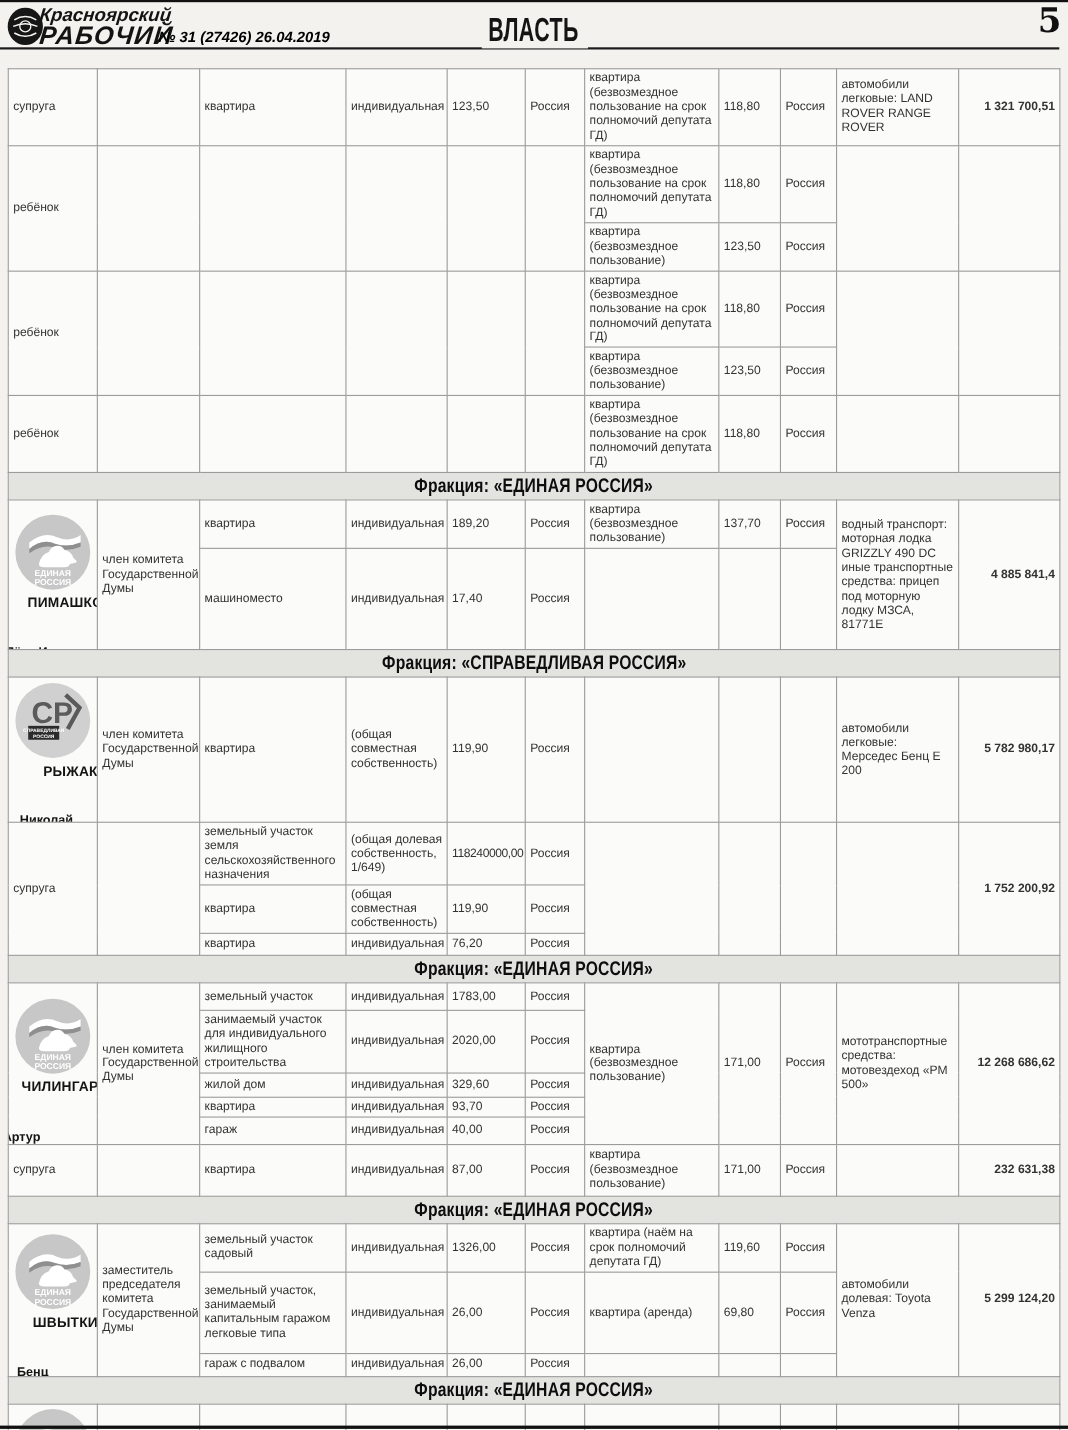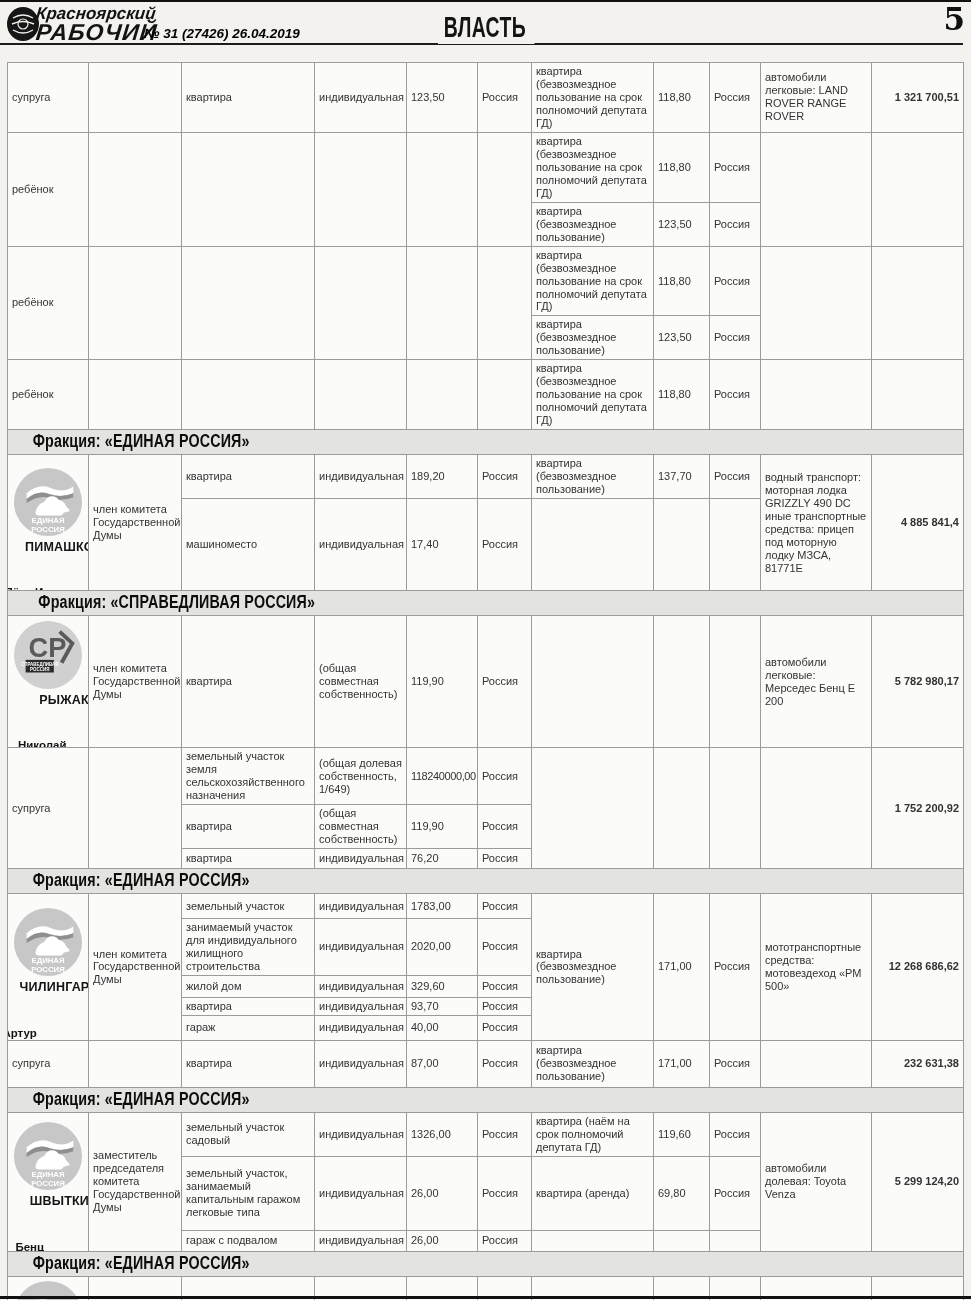--- a/index.html
+++ b/index.html
@@ -39,21 +39,21 @@
     border-collapse:collapse;table-layout:fixed;width:956px;
     background:#fbfbfa;
   }
   table.decl td{
     border:1px solid #9b9b9b;
     padding:2px 4px;vertical-align:middle;
     font-size:11px;line-height:1.18;color:#333;
     overflow:hidden;
   }
   td.section{
-    background:#e3e3e0;text-align:left;padding:1px 0;
+    background:#e3e3e0;text-align:center;padding:1px 0;
     border-left:1px solid #9b9b9b;border-right:1px solid #9b9b9b;
   }
   td.section .sec-label{
     display:inline-block;font-weight:bold;font-size:17px;color:#0d0d0d;
     transform:scale(0.84,1.05);letter-spacing:0.2px;white-space:nowrap;
   }
   td.income{font-weight:bold;text-align:right;padding-right:7px;font-size:11.5px;color:#1e1e1e;}
   td.namecell{text-align:center;vertical-align:top;padding:5px 2px 3px 2px;}
   .namewrap{display:flex;flex-direction:column;align-items:center;justify-content:space-between;}
   .sname{font-weight:bold;font-size:12.5px;color:#141414;letter-spacing:0.2px;padding-left:32px;}

